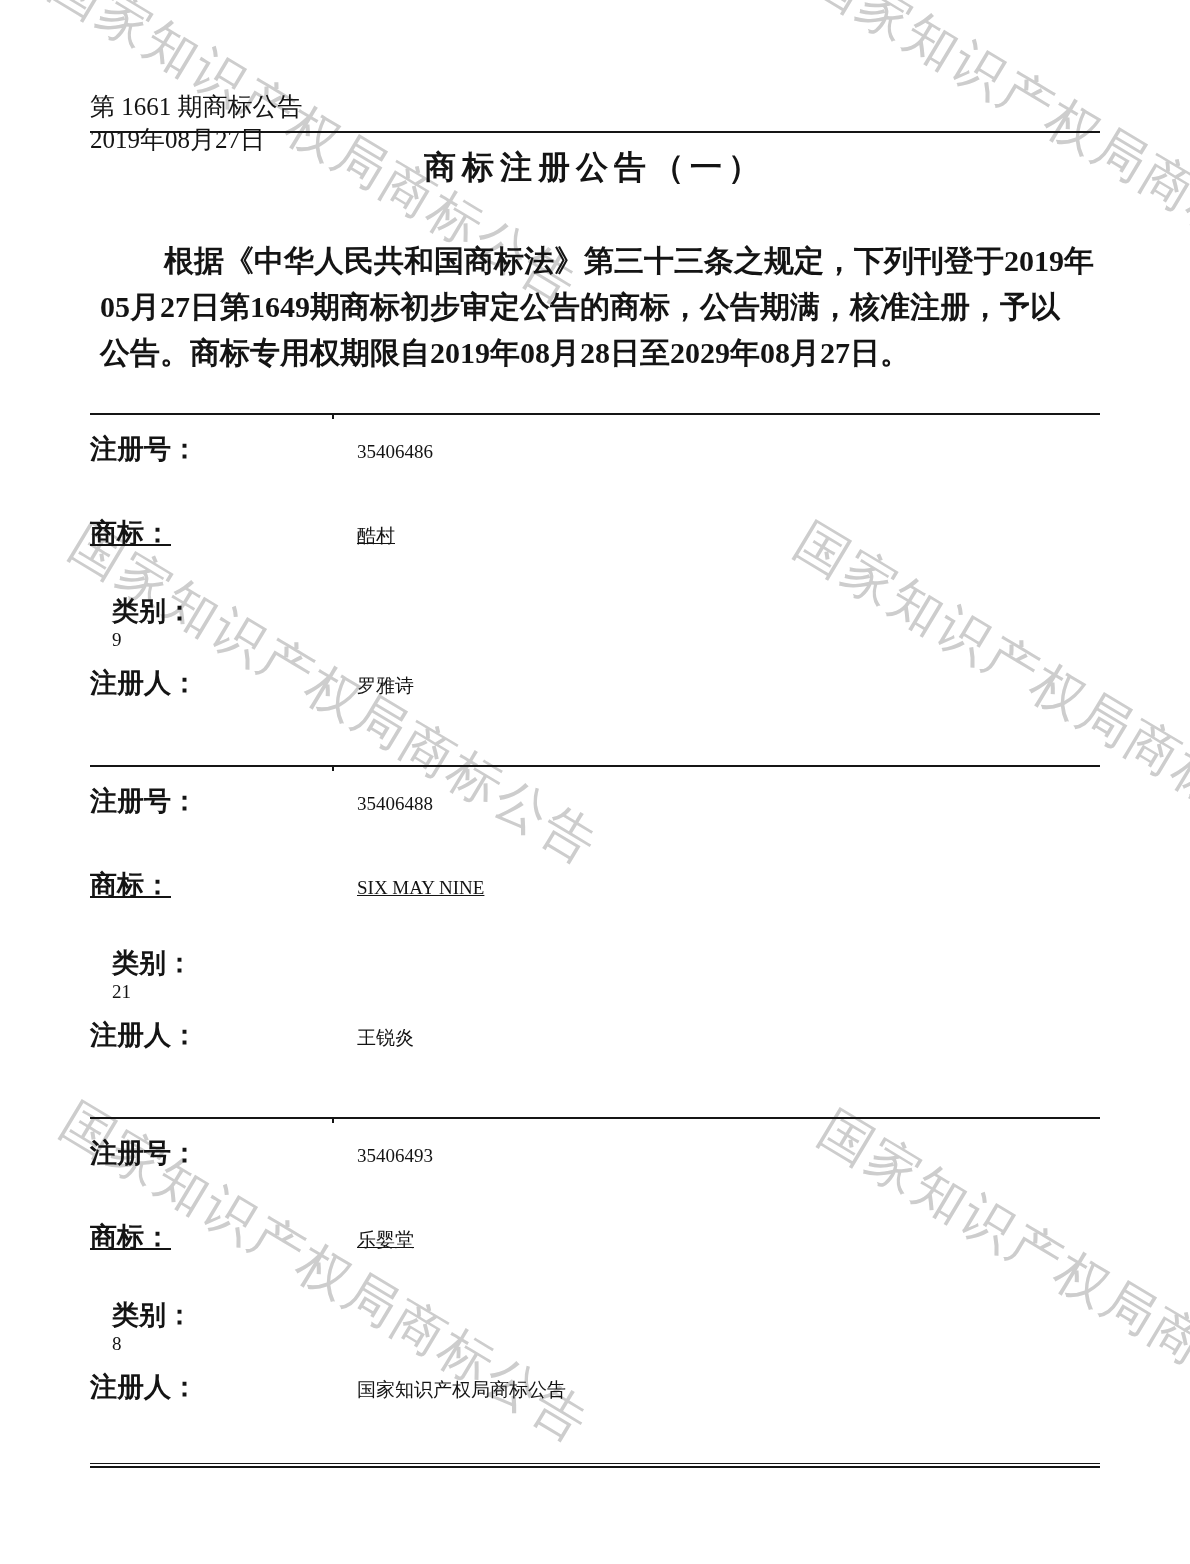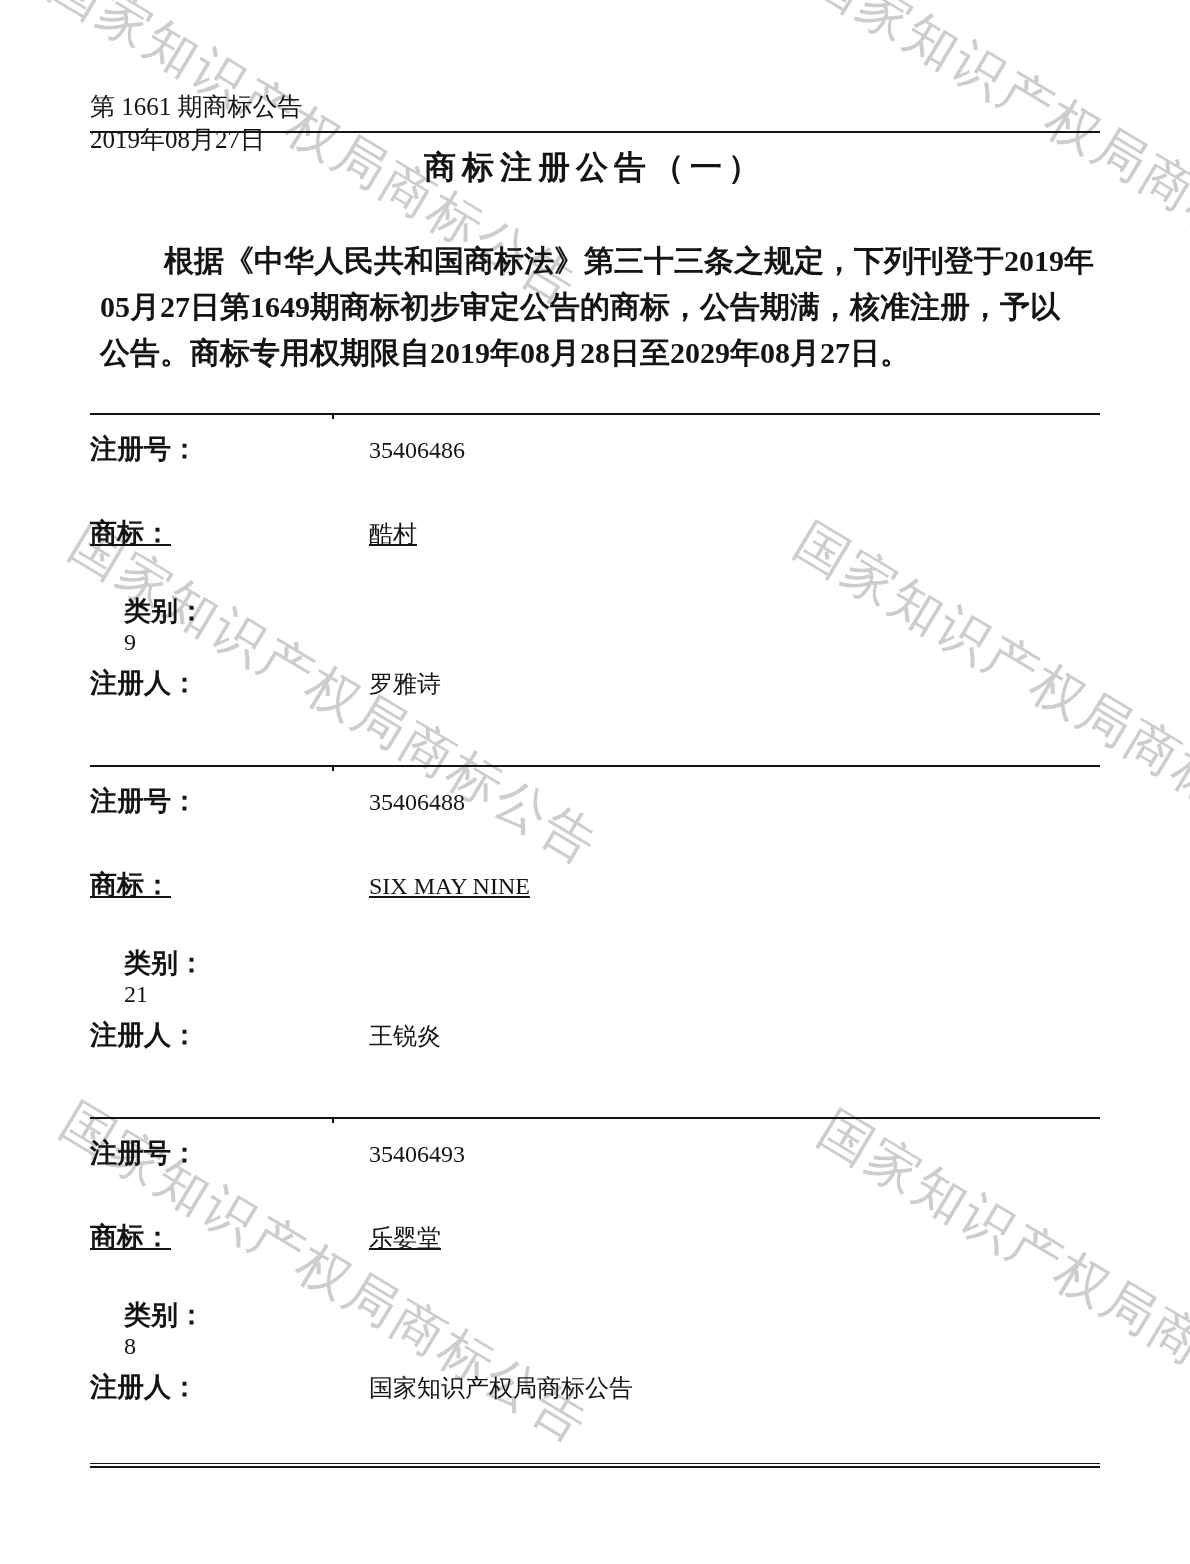--- a/index.html
+++ b/index.html
@@ -65,21 +65,21 @@
   .row { position:absolute; left:0; display:flex; align-items:baseline; }
   .row.r1 { top:16px; }
   .row.r2 { top:100px;text-decoration:underline; }
   .row.r3 { top:178px;flex-direction:column; }
   .row.r4 { top:250px; }
   .lbl {
     display:inline-block; width:245px;
     text-align:left;
     font-weight:bold; font-size:27px;
   }
-  .val { margin-left:34px; font-size:24px; white-space:nowrap; }
+  .val { margin-left:22px; font-size:19px; white-space:nowrap; }
   .bottom-rule {
     box-sizing:content-box;
     height:2px;
     border-top:1px solid #151515;
     border-bottom:2px solid #151515;
     background:#ffffff;
   }
 </style>
 </head>
 <body>

